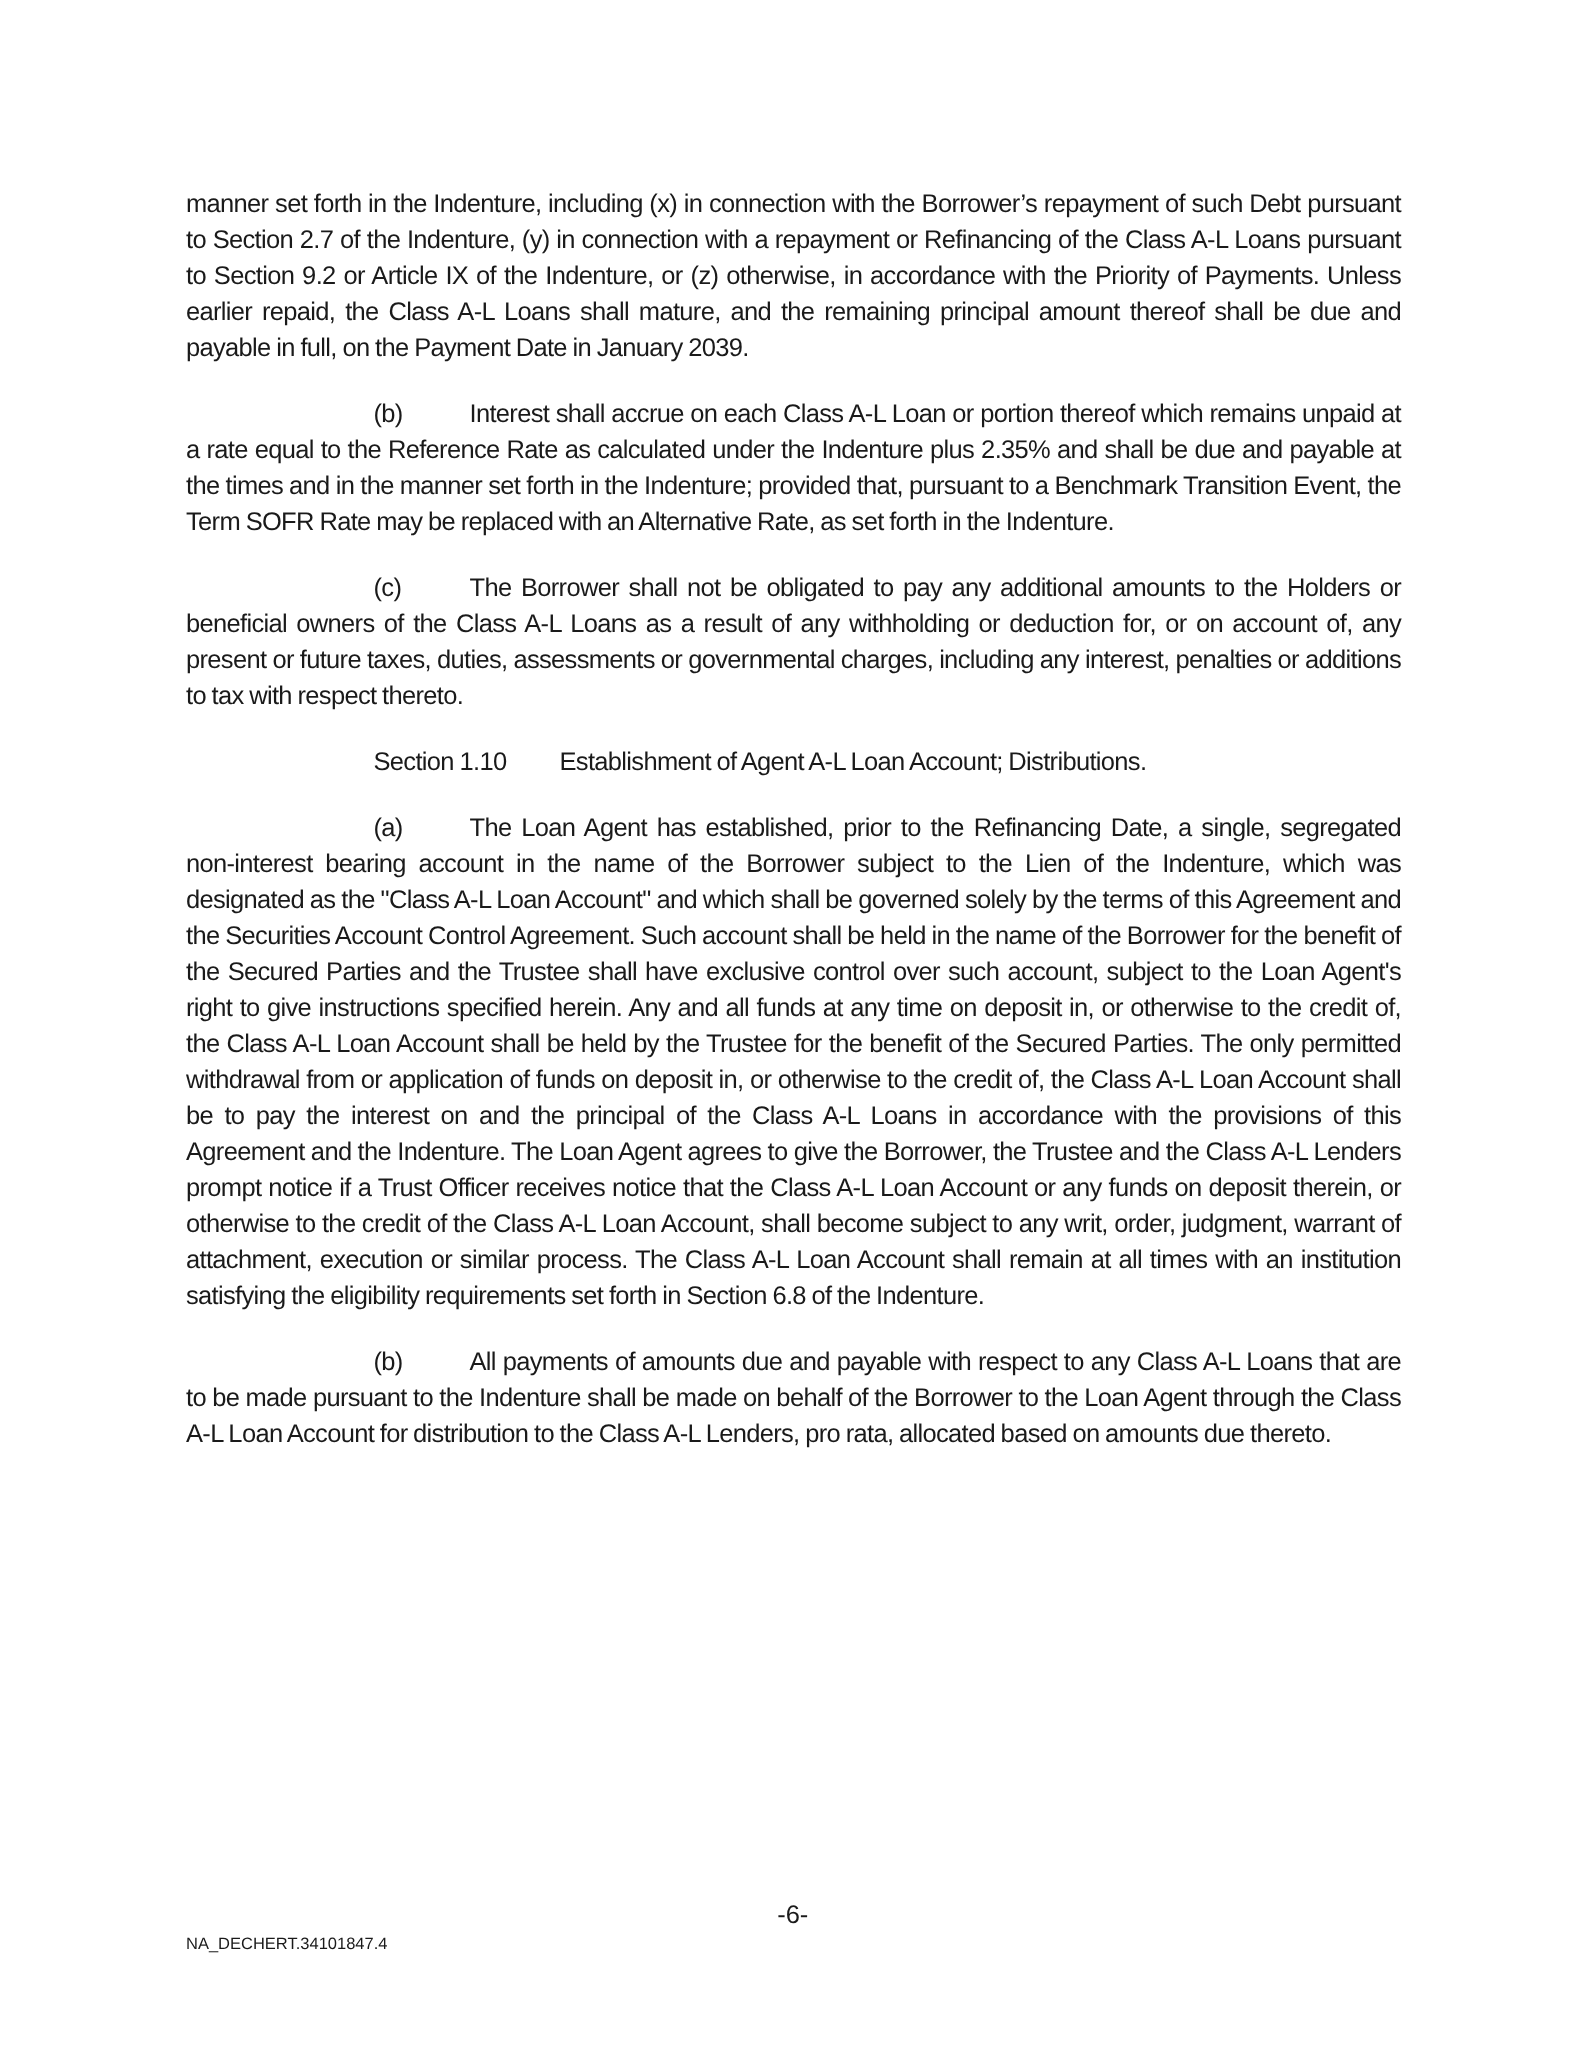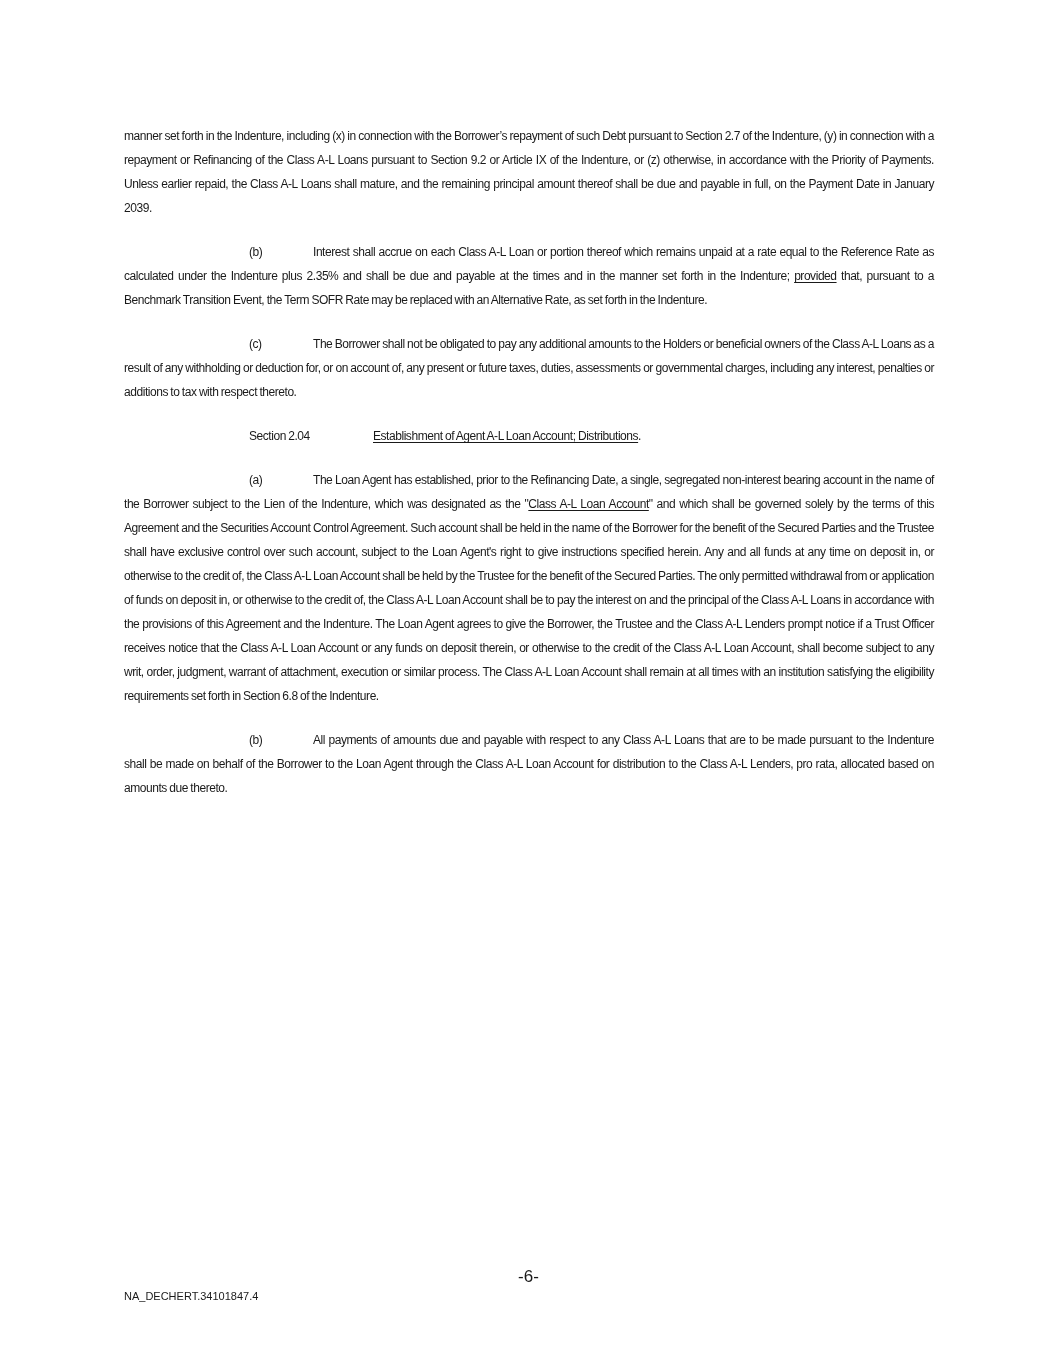--- a/index.html
+++ b/index.html
@@ -1,48 +1,48 @@
 <!DOCTYPE html>
 <html><head>
   <meta charset="utf-8">
   <style>
     html, body { margin: 0; padding: 0; background: #ffffff; }
     body { width: 1057px; height: 1365px; position: relative; overflow: hidden; }
     .page {
       position: absolute; left: 124px; top: 124px; width: 810px;
       font-family: "Liberation Sans", sans-serif;
-      font-size: 12px; line-height: 24px; color: #1a1a1a;
+      font-size: 17px; line-height: 24px; color: #1a1a1a;
       letter-spacing: -0.45px; word-spacing: -0.5px;
     }
     .para { margin: 0 0 20px 0; text-align: justify; }
     .indent { text-indent: 125px; }
     .label { display: inline-block; width: 64px; text-indent: 0; }
     .heading { margin: 0 0 20px 0; padding-left: 125px; }
     .heading .num { display: inline-block; width: 124px; }
-    .u { text-decoration: underline; text-underline-offset: 2px; }
+    .u { text-underline-offset: 2px; }
     .footer-page {
       position: absolute; left: 0; width: 1057px; top: 1267px; text-align: center;
       font-family: "Liberation Sans", sans-serif; font-size: 17px; color: #1a1a1a;
     }
     .footer-id {
       position: absolute; left: 124px; top: 1290px;
       font-family: "Liberation Sans", sans-serif; font-size: 11px; color: #1a1a1a; text-align: right;
     }
   </style>
 </head>
 <body>
 
 <div class="page">
   <p class="para">manner set forth in the Indenture, including (x) in connection with the Borrower’s repayment of such Debt pursuant to Section 2.7 of the Indenture, (y) in connection with a repayment or Refinancing of the Class A-L Loans pursuant to Section 9.2 or Article IX of the Indenture, or (z) otherwise, in accordance with the Priority of Payments. Unless earlier repaid, the Class A-L Loans shall mature, and the remaining principal amount thereof shall be due and payable in full, on the Payment Date in January 2039.</p>
 
   <p class="para indent"><span class="label">(b)</span><span>Interest shall accrue on each Class A-L Loan or portion thereof which remains unpaid at a rate equal to the Reference Rate as calculated under the Indenture plus 2.35% and shall be due and payable at the times and in the manner set forth in the Indenture; </span><span class="u">provided</span><span> that, pursuant to a Benchmark Transition Event, the Term SOFR Rate may be replaced with an Alternative Rate, as set forth in the Indenture.</span></p>
 
   <p class="para indent"><span class="label">(c)</span><span>The Borrower shall not be obligated to pay any additional amounts to the Holders or beneficial owners of the Class A-L Loans as a result of any withholding or deduction for, or on account of, any present or future taxes, duties, assessments or governmental charges, including any interest, penalties or additions to tax with respect thereto.</span></p>
 
-  <p class="heading"><span class="num">Section 2.04</span><span class="u">Establishment of Agent A-L Loan Account; Distributions</span><span>.</span></p>
+  <p class="heading"><span class="num">Section 1.10</span><span class="u">Establishment of Agent A-L Loan Account; Distributions</span><span>.</span></p>
 
   <p class="para indent"><span class="label">(a)</span><span>The Loan Agent has established, prior to the Refinancing Date, a single, segregated non-interest bearing account in the name of the Borrower subject to the Lien of the Indenture, which was designated as the "</span><span class="u">Class A-L Loan Account</span><span>" and which shall be governed solely by the terms of this Agreement and the Securities Account Control Agreement. Such account shall be held in the name of the Borrower for the benefit of the Secured Parties and the Trustee shall have exclusive control over such account, subject to the Loan Agent's right to give instructions specified herein.  Any and all funds at any time on deposit in, or otherwise to the credit of, the Class A-L Loan Account shall be held by the Trustee for the benefit of the Secured Parties. The only permitted withdrawal from or application of funds on deposit in, or otherwise to the credit of, the Class A-L Loan Account shall be to pay the interest on and the principal of the Class A-L Loans in accordance with the provisions of this Agreement and the Indenture. The Loan Agent agrees to give the Borrower, the Trustee and the Class A-L Lenders prompt notice if a Trust Officer receives notice that the Class A-L Loan Account or any funds on deposit therein, or otherwise to the credit of the Class A-L Loan Account, shall become subject to any writ, order, judgment, warrant of attachment, execution or similar process. The Class A-L Loan Account shall remain at all times with an institution satisfying the eligibility requirements set forth in Section 6.8 of the Indenture.</span></p>
 
   <p class="para indent"><span class="label">(b)</span><span>All payments of amounts due and payable with respect to any Class A-L Loans that are to be made pursuant to the Indenture shall be made on behalf of the Borrower to the Loan Agent through the Class A-L Loan Account for distribution to the Class A-L Lenders, pro rata, allocated based on amounts due thereto.</span></p>
 </div>
 
 <div class="footer-page">-6-</div>
 <div class="footer-id">NA_DECHERT.34101847.4</div>
 
 </body></html>

